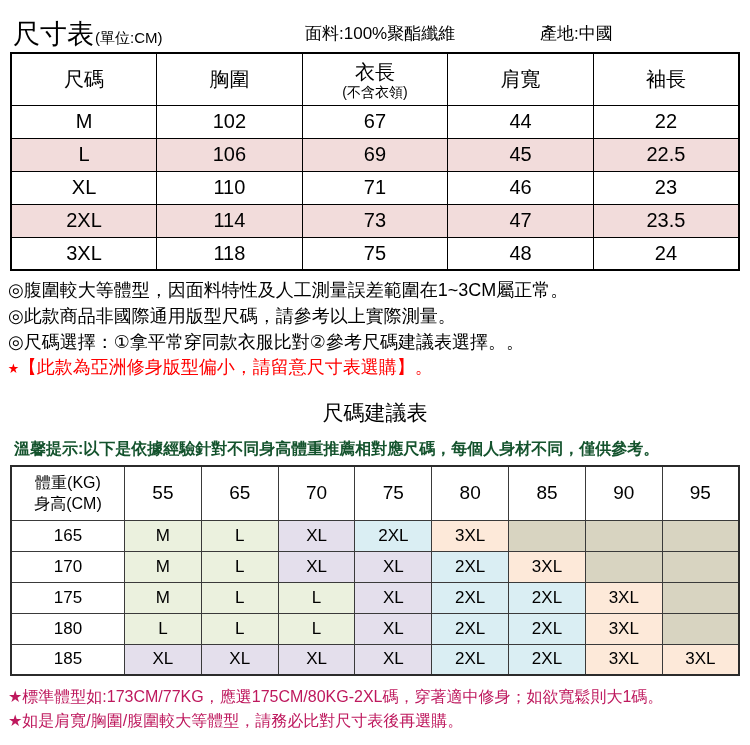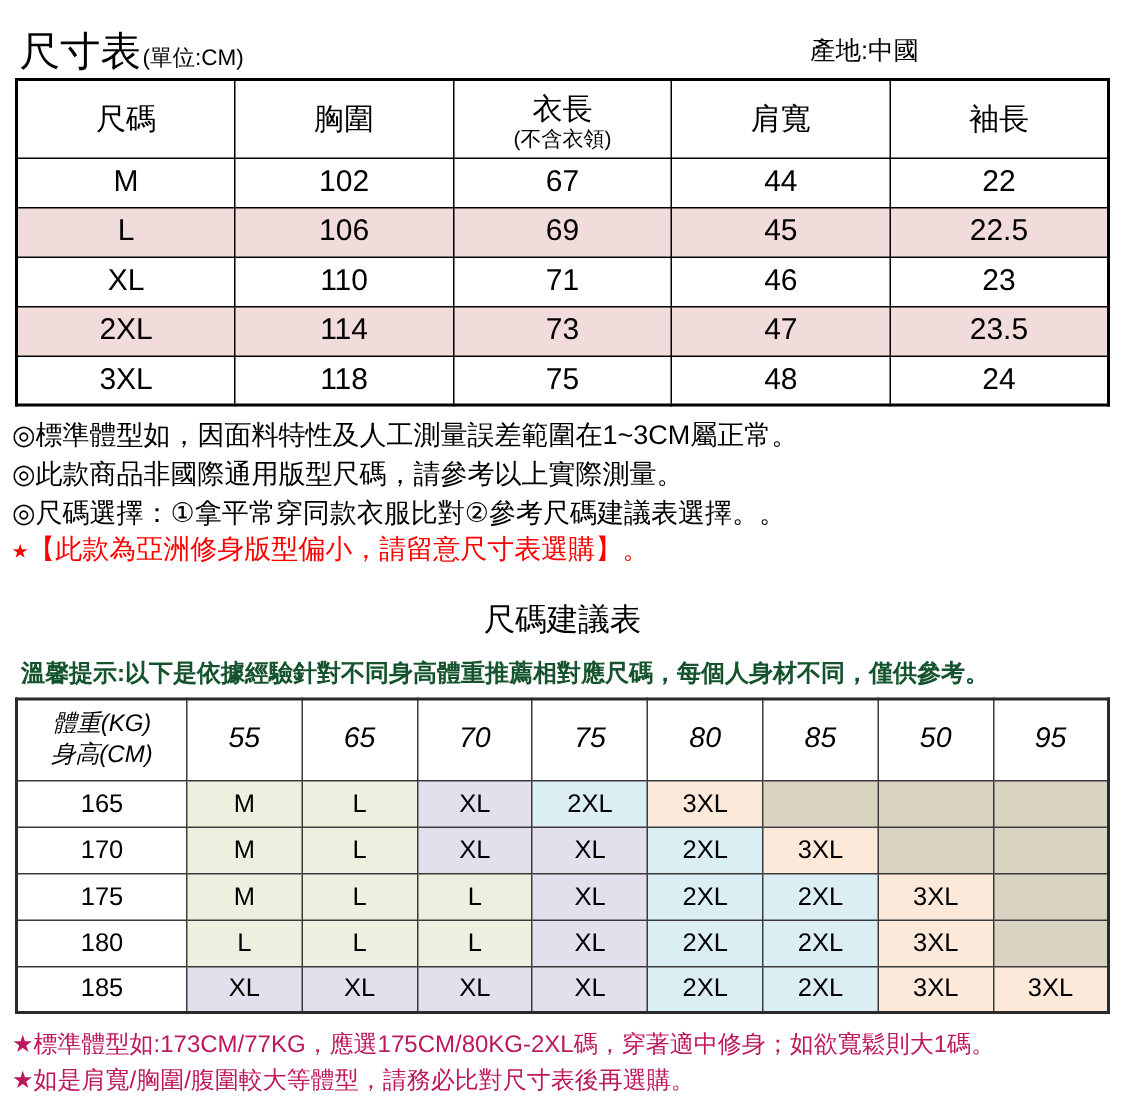--- a/index.html
+++ b/index.html
@@ -26,41 +26,42 @@
   .size-table .sub{font-size:14px;line-height:15px;margin-top:-1px;}
   
   .notes{margin:6px 0 0 8px;}
   .note-line{font-size:18px;line-height:26px;white-space:nowrap;}
   .warning{margin-left:8px;font-size:18px;line-height:27px;white-space:nowrap;font-family:Liberation Mono, monospace;}
   
   .sec-title{text-align:center;font-size:21px;margin-top:17px;}
   .hint{margin:12px 0 5px 14px;font-size:16px;font-weight:bold;white-space:nowrap;}
   .suggest-table{width:730px;margin-left:10px;border:2px solid #2b2b2b;}
   .suggest-table th,.suggest-table td{border:1px solid #3a3a3a;text-align:center;vertical-align:middle;padding:0;font-weight:normal;}
-  .suggest-table thead tr{height:54px;font-style:italic;}
+  .suggest-table thead tr{height:54px;}
   .suggest-table tbody tr{height:31px;}
   .suggest-table .corner{width:112px;}
   .suggest-table .corner div{font-size:16px;line-height:21px;}
   .suggest-table th.weight{font-size:19px;}
   .suggest-table th.hrow{font-size:17px;background:#fff;}
   .suggest-table td{font-size:17px;}
   
   .footnotes{margin:9px 0 0 8px;}
   .foot-line{font-size:16px;line-height:24px;white-space:nowrap;}
 </style>
 </head>
 <body>
 
 <div class="page">
 
   <div class="header">
     <div class="title-wrap">
       <span class="big-title">尺寸表</span>
         <span class="unit">(單位:CM)</span>
     </div>
+    <span class="fabric">面料:100%聚酯纖維</span>
     <span class="origin">產地:中國</span>
   </div>
 
   <table class="size-table">
     <thead>
         <tr>
           <th>尺碼</th>
           <th>胸圍</th>
           <th>
             <div>衣長</div>
@@ -103,21 +104,21 @@
           <td>3XL</td>
           <td>118</td>
           <td>75</td>
           <td>48</td>
           <td>24</td>
         </tr>
       </tbody>
   </table>
 
   <div class="notes">
-      <div class="note-line">◎標準體型如，因面料特性及人工測量誤差範圍在1~3CM屬正常。</div>
+      <div class="note-line">◎腹圍較大等體型，因面料特性及人工測量誤差範圍在1~3CM屬正常。</div>
       <div class="note-line">◎此款商品非國際通用版型尺碼，請參考以上實際測量。</div>
       <div class="note-line">◎尺碼選擇：①拿平常穿同款衣服比對②參考尺碼建議表選擇。。</div>
     </div>
   <div class="warning" style="color: rgb(255, 0, 0);">★【此款為亞洲修身版型偏小，請留意尺寸表選購】。</div>
 
   <div class="sec-title">尺碼建議表</div>
   <div class="hint" style="color: #14532d;">溫馨提示:以下是依據經驗針對不同身高體重推薦相對應尺碼，每個人身材不同，僅供參考。</div>
 
   <table class="suggest-table">
     <thead>
@@ -125,21 +126,21 @@
         <th class="corner">
           <div>體重(KG)</div>
           <div>身高(CM)</div>
         </th>
       <th class="weight">55</th>
           <th class="weight">65</th>
           <th class="weight">70</th>
           <th class="weight">75</th>
           <th class="weight">80</th>
           <th class="weight">85</th>
-          <th class="weight">50</th>
+          <th class="weight">90</th>
           <th class="weight">95</th>
         </tr>
     </thead>
     <tbody>
         <tr>
           <th class="hrow">165</th>
           <td style="background: rgb(235, 241, 222);">M</td>
           <td style="background: rgb(235, 241, 222);">L</td>
           <td style="background: rgb(228, 223, 236);">XL</td>
           <td style="background: rgb(218, 238, 243);">2XL</td>

